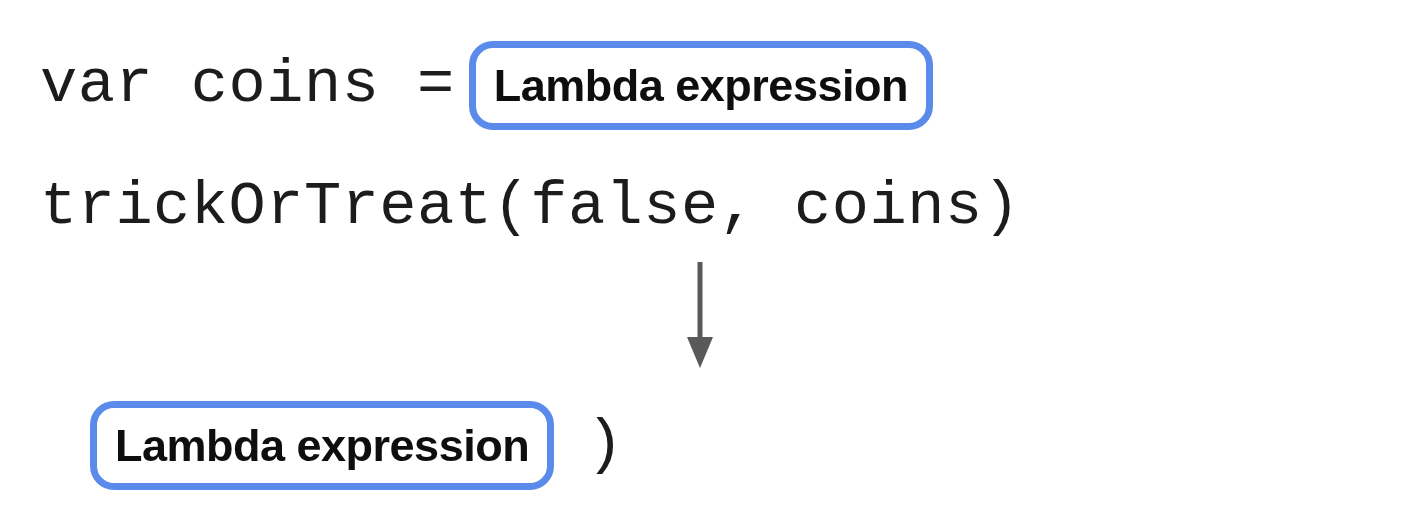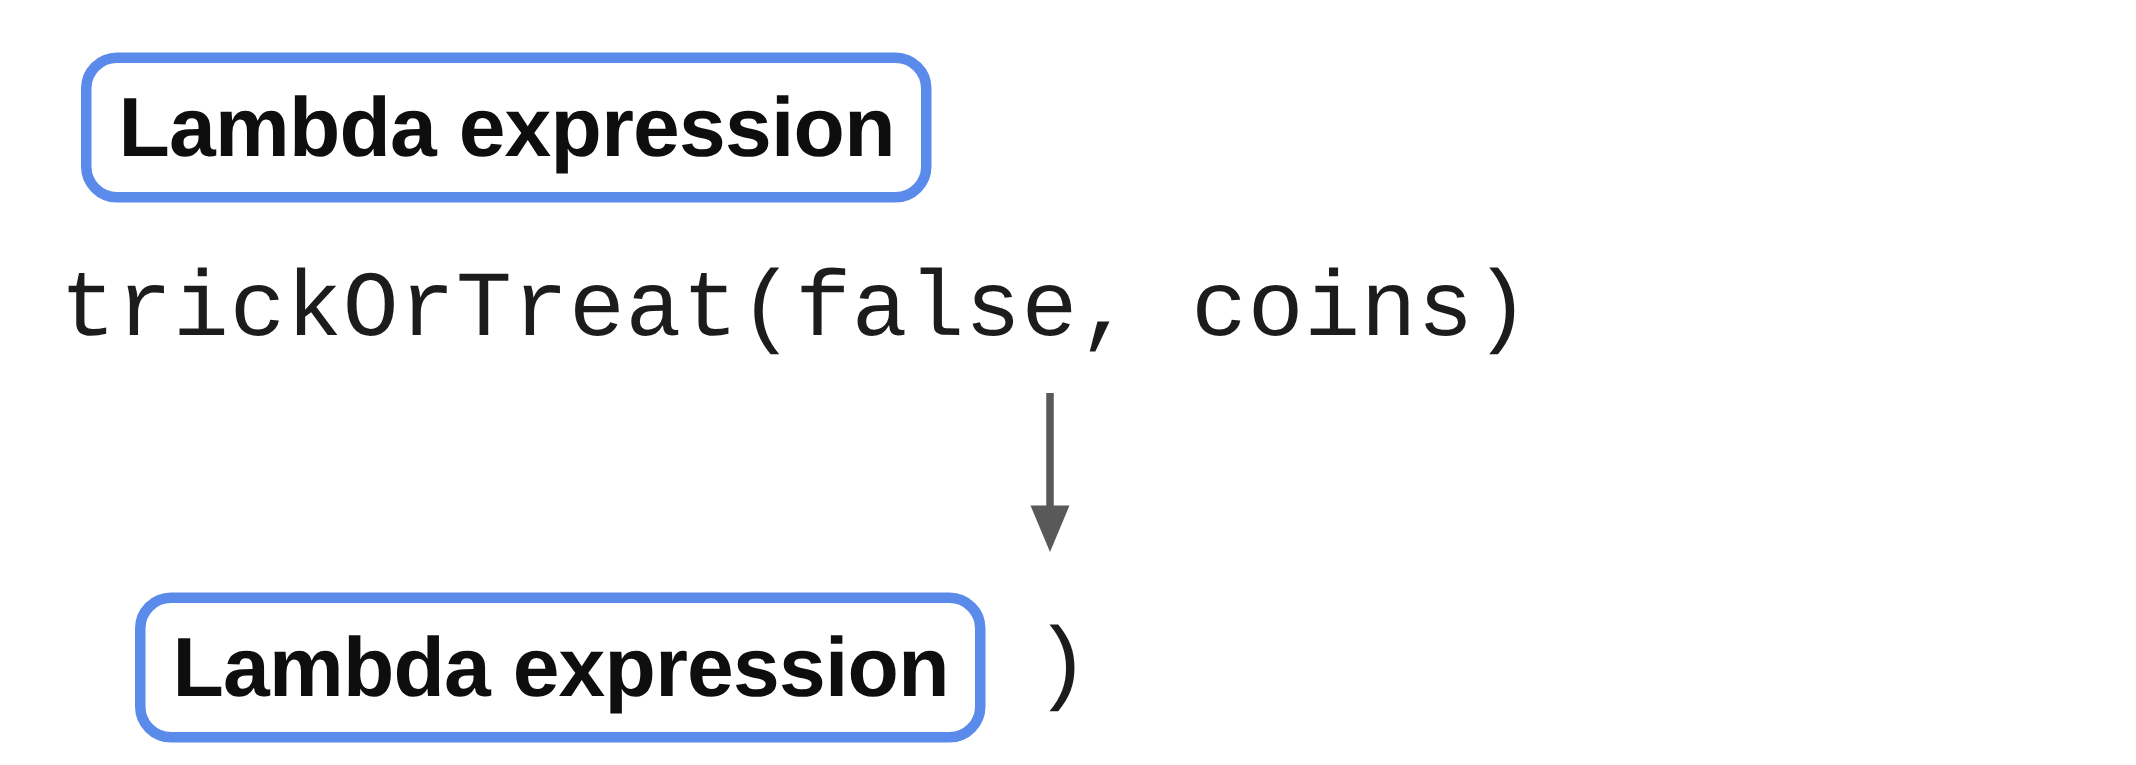--- a/index.html
+++ b/index.html
@@ -41,21 +41,21 @@
   }
   .pill {
     display: flex;
     align-items: center;
     justify-content: center;
     border: 7px solid var(--box-border);
     border-radius: 24px;
     padding: 15px 18px;
     background: #ffffff;
     font-family: "Liberation Sans", sans-serif;
-    font-size: 56px;
+    font-size: 45px;
     font-weight: 700;
     color: var(--label-text);
     line-height: 1;
     letter-spacing: -0.5px;
   }
   .pill-1 { margin-left: 14px; }
   .pill-2 { margin-left: 50px; margin-right: 32px; }
   .arrow-wrap {
     position: absolute;
     left: 683px;
@@ -63,20 +63,21 @@
     width: 34px;
     height: 112px;
   }
 </style>
 </head>
 <body>
 
 <div class="canvas">
 
   <div class="row row-1">
+    <span class="code">var coins =</span>
     <span class="pill pill-1"><span>Lambda expression</span></span>
   </div>
 
   <div class="row row-2">
     <span class="code">trickOrTreat(false, coins)</span>
   </div>
 
   <div class="arrow-wrap">
     <svg width="34" height="112" viewBox="0 0 34 112">
       <line x1="17" y1="2" x2="17" y2="80" stroke="var(--arrow)" stroke-width="5"></line>

